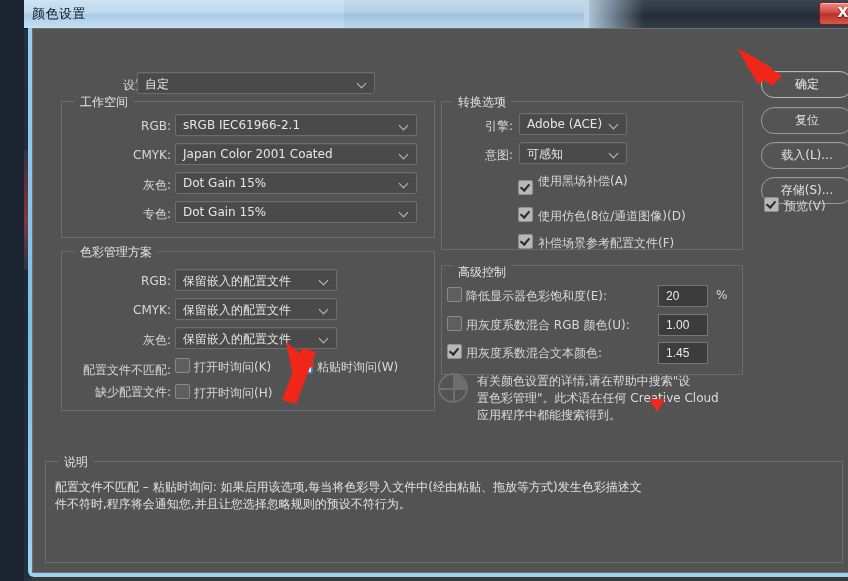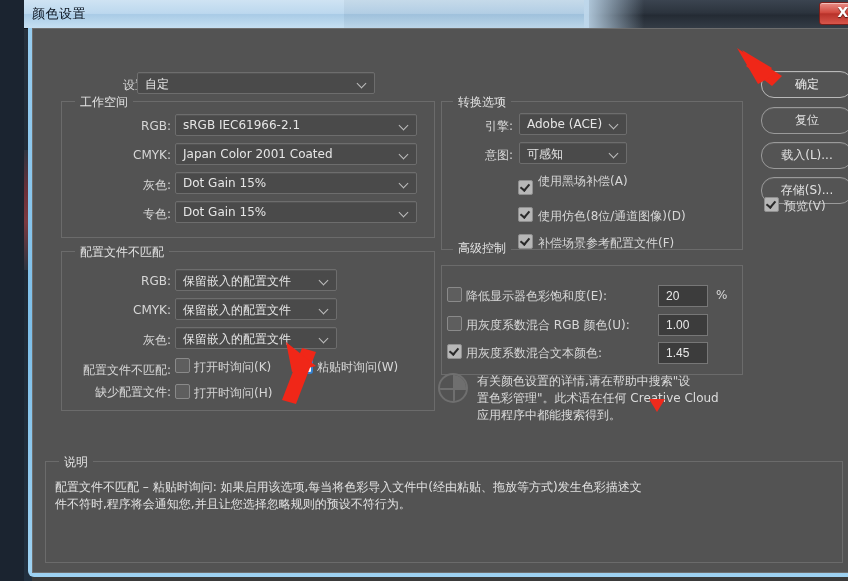--- a/index.html
+++ b/index.html
@@ -157,21 +157,21 @@
         <div class="arrow"></div>
       </div>
 
       <div class="lbl r" style="left:30px;top:177px;width:108px;">专色:</div>
       <div class="combo" style="left:142px;top:172px;width:240px;">
         <div class="v">Dot Gain 15%</div>
         <div class="arrow"></div>
       </div>
 
       <div class="group" style="left:28px;top:222px;width:372px;height:158px;"></div>
-      <div class="group-title" style="left:42px;top:215px;">配置文件不匹配</div>
+      <div class="group-title" style="left:42px;top:215px;">色彩管理方案</div>
 
       <div class="lbl r" style="left:30px;top:245px;width:108px;">RGB:</div>
       <div class="combo" style="left:142px;top:240px;width:160px;">
         <div class="v">保留嵌入的配置文件</div>
         <div class="arrow"></div>
       </div>
 
       <div class="lbl r" style="left:30px;top:274px;width:108px;">CMYK:</div>
       <div class="combo" style="left:142px;top:269px;width:160px;">
         <div class="v">保留嵌入的配置文件</div>
@@ -213,21 +213,21 @@
       <div class="cb checked" style="left:485px;top:151px;"></div>
       <div class="lbl" style="left:505px;top:144px;">使用黑场补偿(A)</div>
 
       <div class="cb checked" style="left:485px;top:178px;"></div>
       <div class="lbl" style="left:505px;top:179px;">使用仿色(8位/通道图像)(D)</div>
 
       <div class="cb checked" style="left:485px;top:205px;"></div>
       <div class="lbl" style="left:505px;top:206px;">补偿场景参考配置文件(F)</div>
 
       <div class="group" style="left:408px;top:236px;width:300px;height:108px;"></div>
-      <div class="group-title" style="left:420px;top:211px;">高级控制</div>
+      <div class="group-title" style="left:420px;top:235px;">高级控制</div>
 
       <div class="cb" style="left:414px;top:258px;"></div>
       <div class="lbl" style="left:433px;top:259px;">降低显示器色彩饱和度(E):</div>
       <div class="field" style="left:625px;top:256px;width:48px;">
         <div class="v">20</div>
       </div>
       <div class="pct" style="left:683px;top:259px;">%</div>
 
       <div class="cb" style="left:414px;top:287px;"></div>
       <div class="lbl" style="left:433px;top:288px;">用灰度系数混合 RGB 颜色(U):</div>

